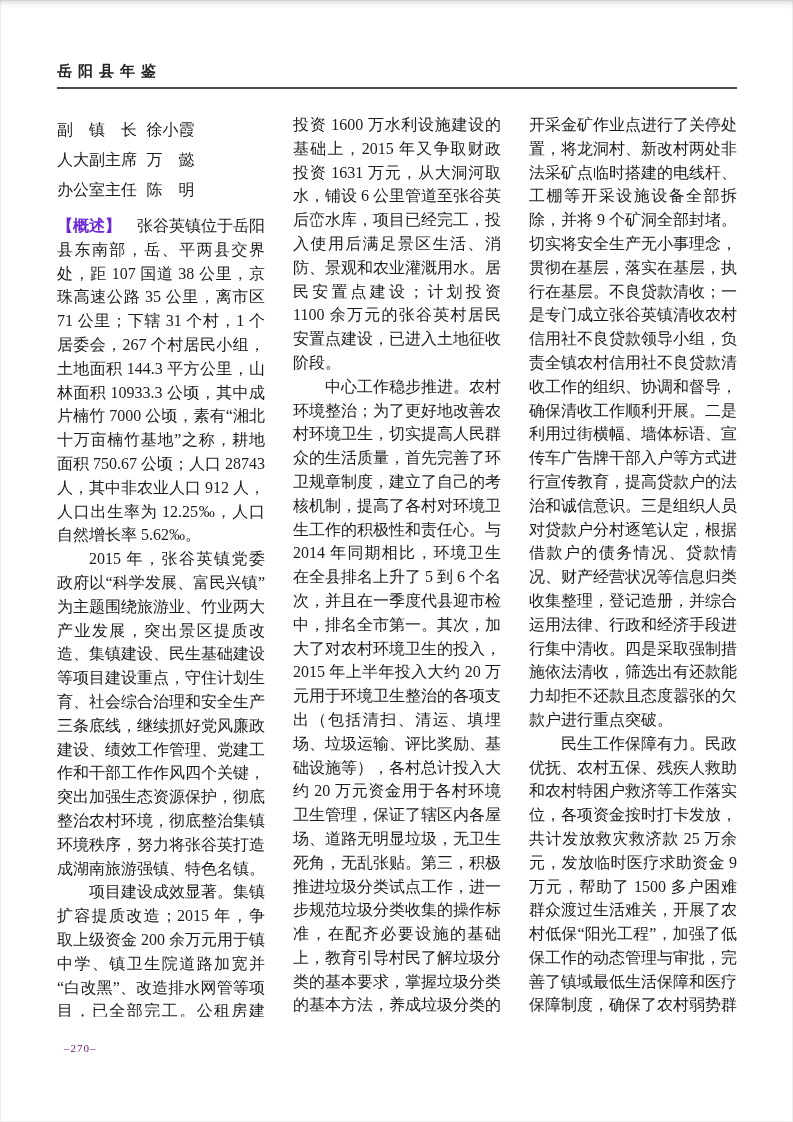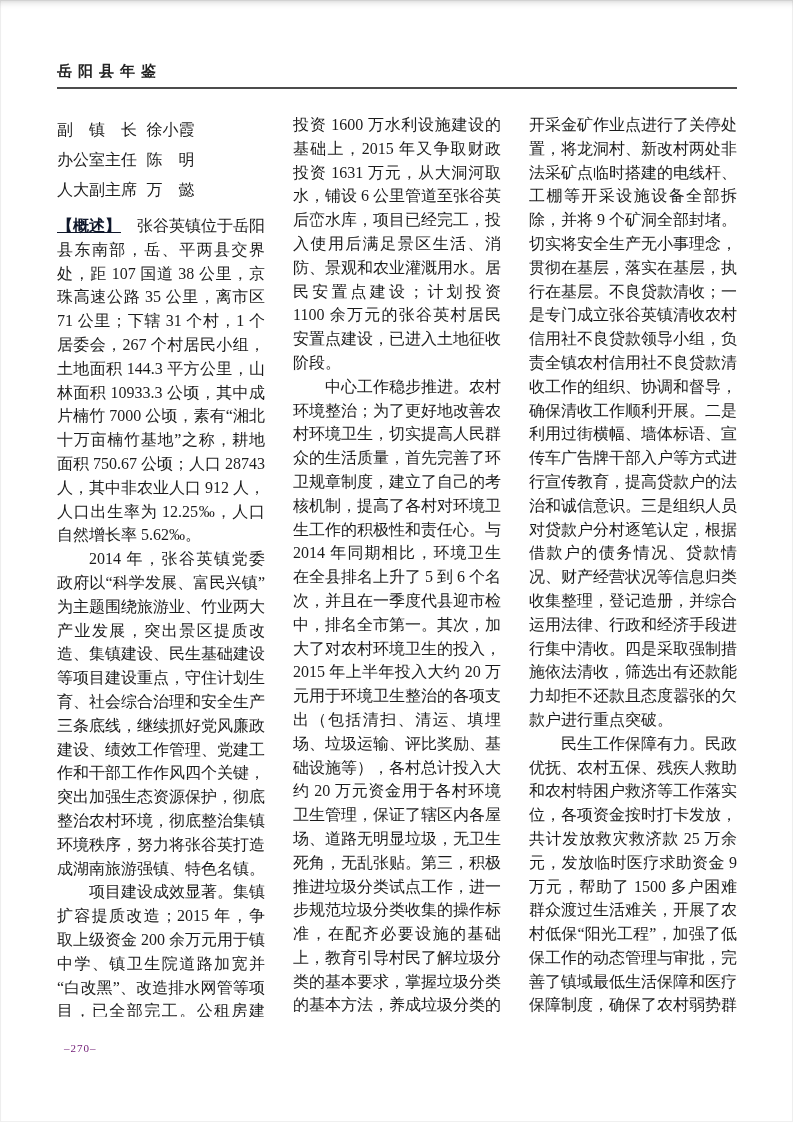--- a/index.html
+++ b/index.html
@@ -63,22 +63,21 @@
   .official-name{
     margin-left:0.6em;
     white-space:pre;
   }
   
   .para{margin:0;}
   .para.indent{text-indent:2em;}
   .para .label{
     font-family:"Liberation Sans", sans-serif;
     font-weight:bold;
-    color:#0f172a;
-    text-decoration:underline;
+    color:#6d28d9;
   }
   
   .page-number{
     position:absolute;
     left:64px;
     bottom:68px;
     font-size:11px;
     letter-spacing:1px;
     color:#701a75;
   }
@@ -90,25 +89,25 @@
 
   <header>
     <div class="header-title">岳阳县年鉴</div>
     <hr class="header-rule">
   </header>
 
   <main class="columns">
     <section class="col">
       <div class="officials">
           <div class="official-row"><span class="official-title">副　镇　长</span><span class="official-name">徐小霞</span></div>
+          <div class="official-row"><span class="official-title">人大副主席</span><span class="official-name">万　懿</span></div>
           <div class="official-row"><span class="official-title">办公室主任</span><span class="official-name">陈　明</span></div>
-          <div class="official-row"><span class="official-title">人大副主席</span><span class="official-name">万　懿</span></div>
         </div>
     <p class="para"><span class="label">【概述】</span>　张谷英镇位于岳阳县东南部，岳、平两县交界处，距 107 国道 38 公里，京珠高速公路 35 公里，离市区 71 公里；下辖 31 个村，1 个居委会，267 个村居民小组，土地面积 144.3 平方公里，山林面积 10933.3 公顷，其中成片楠竹 7000 公顷，素有“湘北十万亩楠竹基地”之称，耕地面积 750.67 公顷；人口 28743 人，其中非农业人口 912 人，人口出生率为 12.25‰，人口自然增长率 5.62‰。</p>
-        <p class="para indent">2014 年，张谷英镇党委政府以“科学发展、富民兴镇”为主题围绕旅游业、竹业两大产业发展，突出景区提质改造、集镇建设、民生基础建设等项目建设重点，守住计划生育、社会综合治理和安全生产三条底线，继续抓好党风廉政建设、绩效工作管理、党建工作和干部工作作风四个关键，突出加强生态资源保护，彻底整治农村环境，彻底整治集镇环境秩序，努力将张谷英打造成湖南旅游强镇、特色名镇。</p>
+        <p class="para indent">2015 年，张谷英镇党委政府以“科学发展、富民兴镇”为主题围绕旅游业、竹业两大产业发展，突出景区提质改造、集镇建设、民生基础建设等项目建设重点，守住计划生育、社会综合治理和安全生产三条底线，继续抓好党风廉政建设、绩效工作管理、党建工作和干部工作作风四个关键，突出加强生态资源保护，彻底整治农村环境，彻底整治集镇环境秩序，努力将张谷英打造成湖南旅游强镇、特色名镇。</p>
         <p class="para indent">项目建设成效显著。集镇扩容提质改造；2015 年，争取上级资金 200 余万元用于镇中学、镇卫生院道路加宽并“白改黑”、改造排水网管等项目，已全部完工。公租房建设；向上争取的 100 套、总投资 507 多万元的镇中学公租房项目，主体工程建设已完工，硬化地坪 900 平方米，加防盗网 1300 平方米。水环境综合治理；在完成</p>
       </section>
     <section class="col">
         <p class="para">投资 1600 万水利设施建设的基础上，2015 年又争取财政投资 1631 万元，从大洞河取水，铺设 6 公里管道至张谷英后峦水库，项目已经完工，投入使用后满足景区生活、消防、景观和农业灌溉用水。居民安置点建设；计划投资 1100 余万元的张谷英村居民安置点建设，已进入土地征收阶段。</p>
         <p class="para indent">中心工作稳步推进。农村环境整治；为了更好地改善农村环境卫生，切实提高人民群众的生活质量，首先完善了环卫规章制度，建立了自己的考核机制，提高了各村对环境卫生工作的积极性和责任心。与 2014 年同期相比，环境卫生在全县排名上升了 5 到 6 个名次，并且在一季度代县迎市检中，排名全市第一。其次，加大了对农村环境卫生的投入，2015 年上半年投入大约 20 万元用于环境卫生整治的各项支出（包括清扫、清运、填埋场、垃圾运输、评比奖励、基础设施等），各村总计投入大约 20 万元资金用于各村环境卫生管理，保证了辖区内各屋场、道路无明显垃圾，无卫生死角，无乱张贴。第三，积极推进垃圾分类试点工作，进一步规范垃圾分类收集的操作标准，在配齐必要设施的基础上，教育引导村民了解垃圾分类的基本要求，掌握垃圾分类的基本方法，养成垃圾分类的良好习惯。安全生产；2015 年镇安监站共排查隐患 34 处，整改落实 34 处。8 月底，镇政府联合县安监局、国土局、公安局、电力公司等单位，组成联合执法行动小组对张谷英镇境内非法</p>
       </section>
     <section class="col">
         <p class="para">开采金矿作业点进行了关停处置，将龙洞村、新改村两处非法采矿点临时搭建的电线杆、工棚等开采设施设备全部拆除，并将 9 个矿洞全部封堵。切实将安全生产无小事理念，贯彻在基层，落实在基层，执行在基层。不良贷款清收；一是专门成立张谷英镇清收农村信用社不良贷款领导小组，负责全镇农村信用社不良贷款清收工作的组织、协调和督导，确保清收工作顺利开展。二是利用过街横幅、墙体标语、宣传车广告牌干部入户等方式进行宣传教育，提高贷款户的法治和诚信意识。三是组织人员对贷款户分村逐笔认定，根据借款户的债务情况、贷款情况、财产经营状况等信息归类收集整理，登记造册，并综合运用法律、行政和经济手段进行集中清收。四是采取强制措施依法清收，筛选出有还款能力却拒不还款且态度嚣张的欠款户进行重点突破。</p>
         <p class="para indent">民生工作保障有力。民政优抚、农村五保、残疾人救助和农村特困户救济等工作落实位，各项资金按时打卡发放，共计发放救灾救济款 25 万余元，发放临时医疗求助资金 9 万元，帮助了 1500 多户困难群众渡过生活难关，开展了农村低保“阳光工程”，加强了低保工作的动态管理与审批，完善了镇域最低生活保障和医疗保障制度，确保了农村弱势群体的生产生活。2015 年，张谷英镇惠农政策补贴资金发放共计 405.9 万元，其中林业补贴 196.75 万元，粮食直补资金 84.35 万元，粮种早稻补贴 8.67 万元，粮种中稻补贴</p>
       </section>

